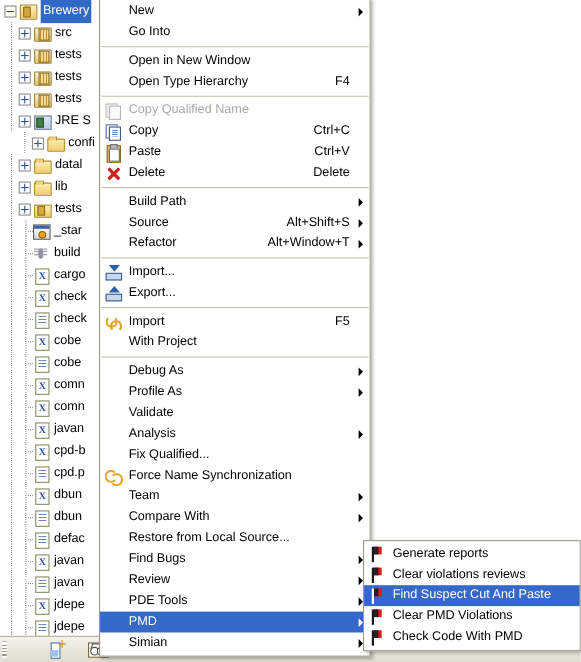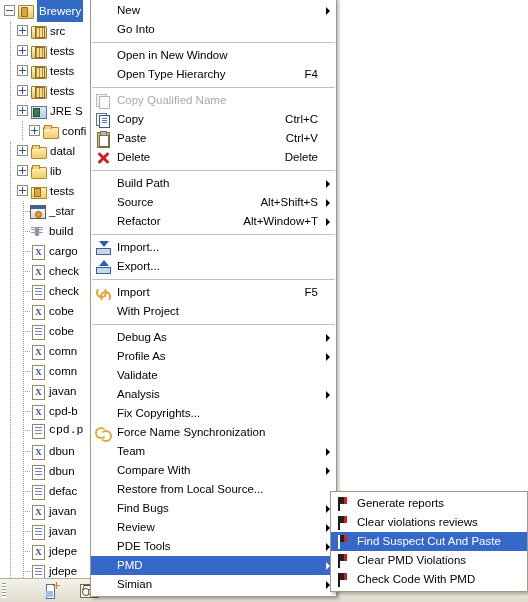--- a/index.html
+++ b/index.html
@@ -352,21 +352,21 @@
       <div class="tree-row" style="padding-left: 4px;"><span class="guide"></span><span class="guide tee"></span><span class="ico"><span class="ico-ant" style="position: absolute; left: 0px; top: 0px;"></span></span><span class="lbl">build</span></div>
       <div class="tree-row" style="padding-left: 4px;"><span class="guide"></span><span class="guide tee"></span><span class="ico"><span class="ico-xml" style="position: absolute; left: 0px; top: 0px;">X</span></span><span class="lbl">cargo</span></div>
       <div class="tree-row" style="padding-left: 4px;"><span class="guide"></span><span class="guide tee"></span><span class="ico"><span class="ico-xml" style="position: absolute; left: 0px; top: 0px;">X</span></span><span class="lbl">check</span></div>
       <div class="tree-row" style="padding-left: 4px;"><span class="guide"></span><span class="guide tee"></span><span class="ico"><span class="ico-file" style="position: absolute; left: 0px; top: 0px;"></span></span><span class="lbl">check</span></div>
       <div class="tree-row" style="padding-left: 4px;"><span class="guide"></span><span class="guide tee"></span><span class="ico"><span class="ico-xml" style="position: absolute; left: 0px; top: 0px;">X</span></span><span class="lbl">cobe</span></div>
       <div class="tree-row" style="padding-left: 4px;"><span class="guide"></span><span class="guide tee"></span><span class="ico"><span class="ico-file" style="position: absolute; left: 0px; top: 0px;"></span></span><span class="lbl">cobe</span></div>
       <div class="tree-row" style="padding-left: 4px;"><span class="guide"></span><span class="guide tee"></span><span class="ico"><span class="ico-xml" style="position: absolute; left: 0px; top: 0px;">X</span></span><span class="lbl">comn</span></div>
       <div class="tree-row" style="padding-left: 4px;"><span class="guide"></span><span class="guide tee"></span><span class="ico"><span class="ico-xml" style="position: absolute; left: 0px; top: 0px;">X</span></span><span class="lbl">comn</span></div>
       <div class="tree-row" style="padding-left: 4px;"><span class="guide"></span><span class="guide tee"></span><span class="ico"><span class="ico-xml" style="position: absolute; left: 0px; top: 0px;">X</span></span><span class="lbl">javan</span></div>
       <div class="tree-row" style="padding-left: 4px;"><span class="guide"></span><span class="guide tee"></span><span class="ico"><span class="ico-xml" style="position: absolute; left: 0px; top: 0px;">X</span></span><span class="lbl">cpd-b</span></div>
-      <div class="tree-row" style="padding-left: 4px; font-family: Liberation Mono, monospace;"><span class="guide"></span><span class="guide tee"></span><span class="ico"><span class="ico-file" style="position: absolute; left: 0px; top: 0px;"></span></span><span class="lbl">cpd.p</span></div>
+      <div class="tree-row" style="padding-left: 4px;"><span class="guide"></span><span class="guide tee"></span><span class="ico"><span class="ico-file" style="position: absolute; left: 0px; top: 0px;"></span></span><span class="lbl">cpd.p</span></div>
       <div class="tree-row" style="padding-left: 4px;"><span class="guide"></span><span class="guide tee"></span><span class="ico"><span class="ico-xml" style="position: absolute; left: 0px; top: 0px;">X</span></span><span class="lbl">dbun</span></div>
       <div class="tree-row" style="padding-left: 4px;"><span class="guide"></span><span class="guide tee"></span><span class="ico"><span class="ico-file" style="position: absolute; left: 0px; top: 0px;"></span></span><span class="lbl">dbun</span></div>
       <div class="tree-row" style="padding-left: 4px;"><span class="guide"></span><span class="guide tee"></span><span class="ico"><span class="ico-file" style="position: absolute; left: 0px; top: 0px;"></span></span><span class="lbl">defac</span></div>
       <div class="tree-row" style="padding-left: 4px;"><span class="guide"></span><span class="guide tee"></span><span class="ico"><span class="ico-xml" style="position: absolute; left: 0px; top: 0px;">X</span></span><span class="lbl">javan</span></div>
       <div class="tree-row" style="padding-left: 4px;"><span class="guide"></span><span class="guide tee"></span><span class="ico"><span class="ico-file" style="position: absolute; left: 0px; top: 0px;"></span></span><span class="lbl">javan</span></div>
       <div class="tree-row" style="padding-left: 4px;"><span class="guide"></span><span class="guide tee"></span><span class="ico"><span class="ico-xml" style="position: absolute; left: 0px; top: 0px;">X</span></span><span class="lbl">jdepe</span></div>
       <div class="tree-row" style="padding-left: 4px;"><span class="guide"></span><span class="guide tee"></span><span class="ico"><span class="ico-file" style="position: absolute; left: 0px; top: 0px;"></span></span><span class="lbl">jdepe</span></div>
     </div>
 
   <div id="viewbar">
@@ -426,21 +426,21 @@
       <div class="mi"><span class="micon i-refresh">
           <span class="a1"></span>
           <span class="a2"></span>
         </span><span class="mtext">Import</span><span class="accel">F5</span></div>
       <div class="mi"><span class="mtext">With Project</span></div>
       <div class="sep"></div>
       <div class="mi"><span class="mtext">Debug As</span><span class="arrow"></span></div>
       <div class="mi"><span class="mtext">Profile As</span><span class="arrow"></span></div>
       <div class="mi"><span class="mtext">Validate</span></div>
       <div class="mi"><span class="mtext">Analysis</span><span class="arrow"></span></div>
-      <div class="mi"><span class="mtext">Fix Copyrights...</span></div>
+      <div class="mi"><span class="mtext">Fix Qualified...</span></div>
       <div class="mi"><span class="micon i-sync">
           <span class="c1"></span>
           <span class="c2"></span>
         </span><span class="mtext">Force Name Synchronization</span></div>
       <div class="mi"><span class="mtext">Team</span><span class="arrow"></span></div>
       <div class="mi"><span class="mtext">Compare With</span><span class="arrow"></span></div>
       <div class="mi"><span class="mtext">Restore from Local Source...</span></div>
       <div class="mi"><span class="mtext">Find Bugs</span><span class="arrow"></span></div>
       <div class="mi"><span class="mtext">Review</span><span class="arrow"></span></div>
       <div class="mi"><span class="mtext">PDE Tools</span><span class="arrow"></span></div>

